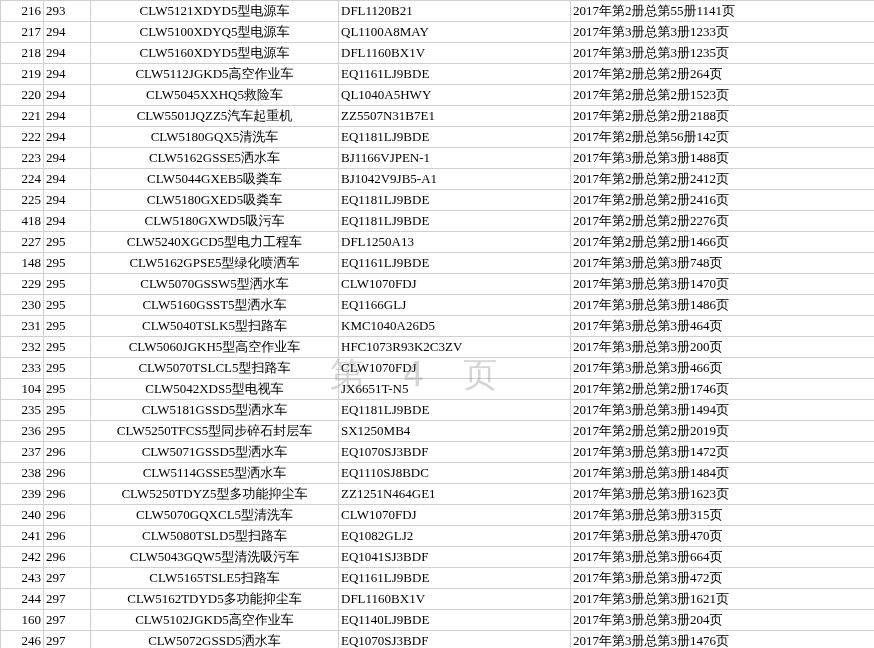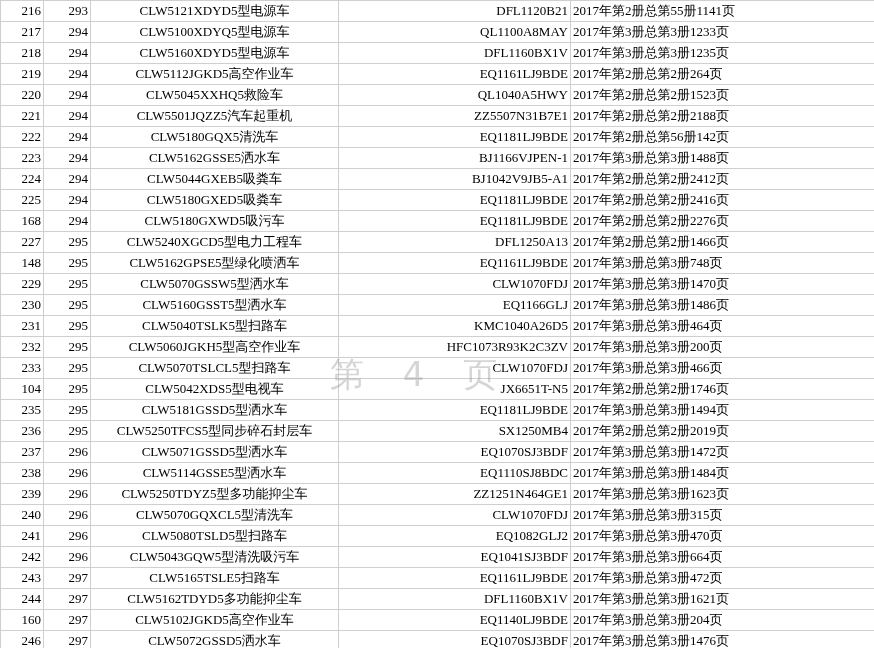--- a/index.html
+++ b/index.html
@@ -40,30 +40,29 @@
   }
   td.c-rownum {
     width: 38px;
     text-align: right;
     padding-right: 4px;
     color: #000000;
     font-family: "Liberation Serif", serif;
   }
   td.c-num {
     width: 42px;
-    text-align: right;
     padding-right: 4px;
   }
   td.c-name {
     width: 243px;
     text-align: center;
   }
   td.c-code {
     width: 227px;
-    text-align: right;
+    text-align: left;
     padding-left: 5px;
   }
   td.c-ref {
     width: 318px;
     text-align: left;
     padding-left: 6px;
   }
   .watermark {
     position: absolute;
     left: 0;
@@ -155,21 +154,21 @@
           <td class="c-ref">2017年第2册总第2册2412页</td>
         </tr>
         <tr>
           <td class="c-rownum">225</td>
           <td class="c-num">294</td>
           <td class="c-name">CLW5180GXED5吸粪车</td>
           <td class="c-code">EQ1181LJ9BDE</td>
           <td class="c-ref">2017年第2册总第2册2416页</td>
         </tr>
         <tr>
-          <td class="c-rownum">168</td>
+          <td class="c-rownum">418</td>
           <td class="c-num">294</td>
           <td class="c-name">CLW5180GXWD5吸污车</td>
           <td class="c-code">EQ1181LJ9BDE</td>
           <td class="c-ref">2017年第2册总第2册2276页</td>
         </tr>
         <tr>
           <td class="c-rownum">227</td>
           <td class="c-num">295</td>
           <td class="c-name">CLW5240XGCD5型电力工程车</td>
           <td class="c-code">DFL1250A13</td>

